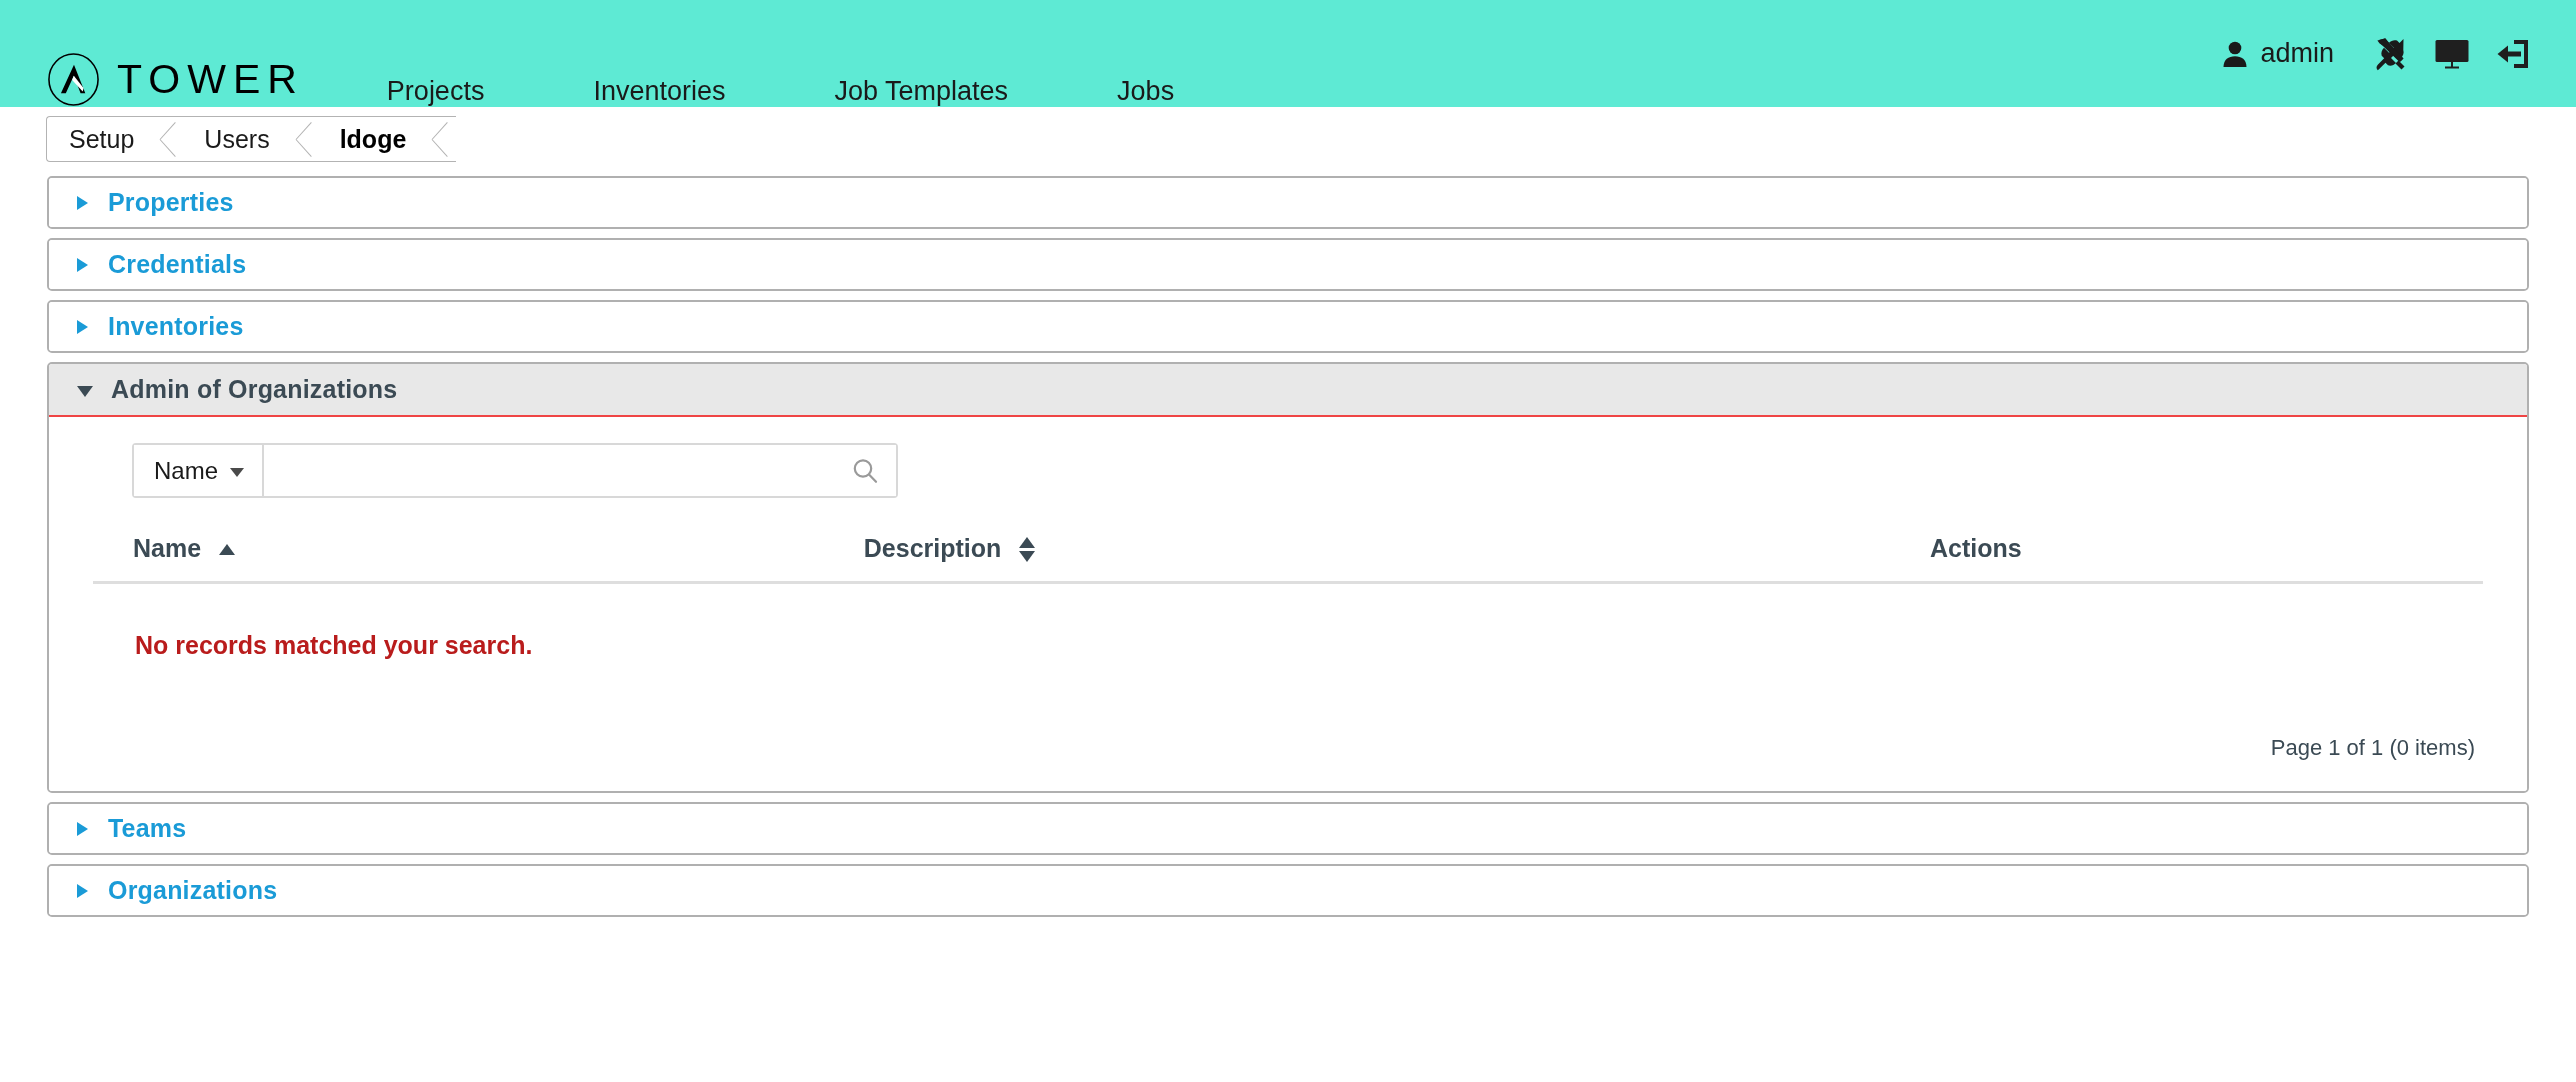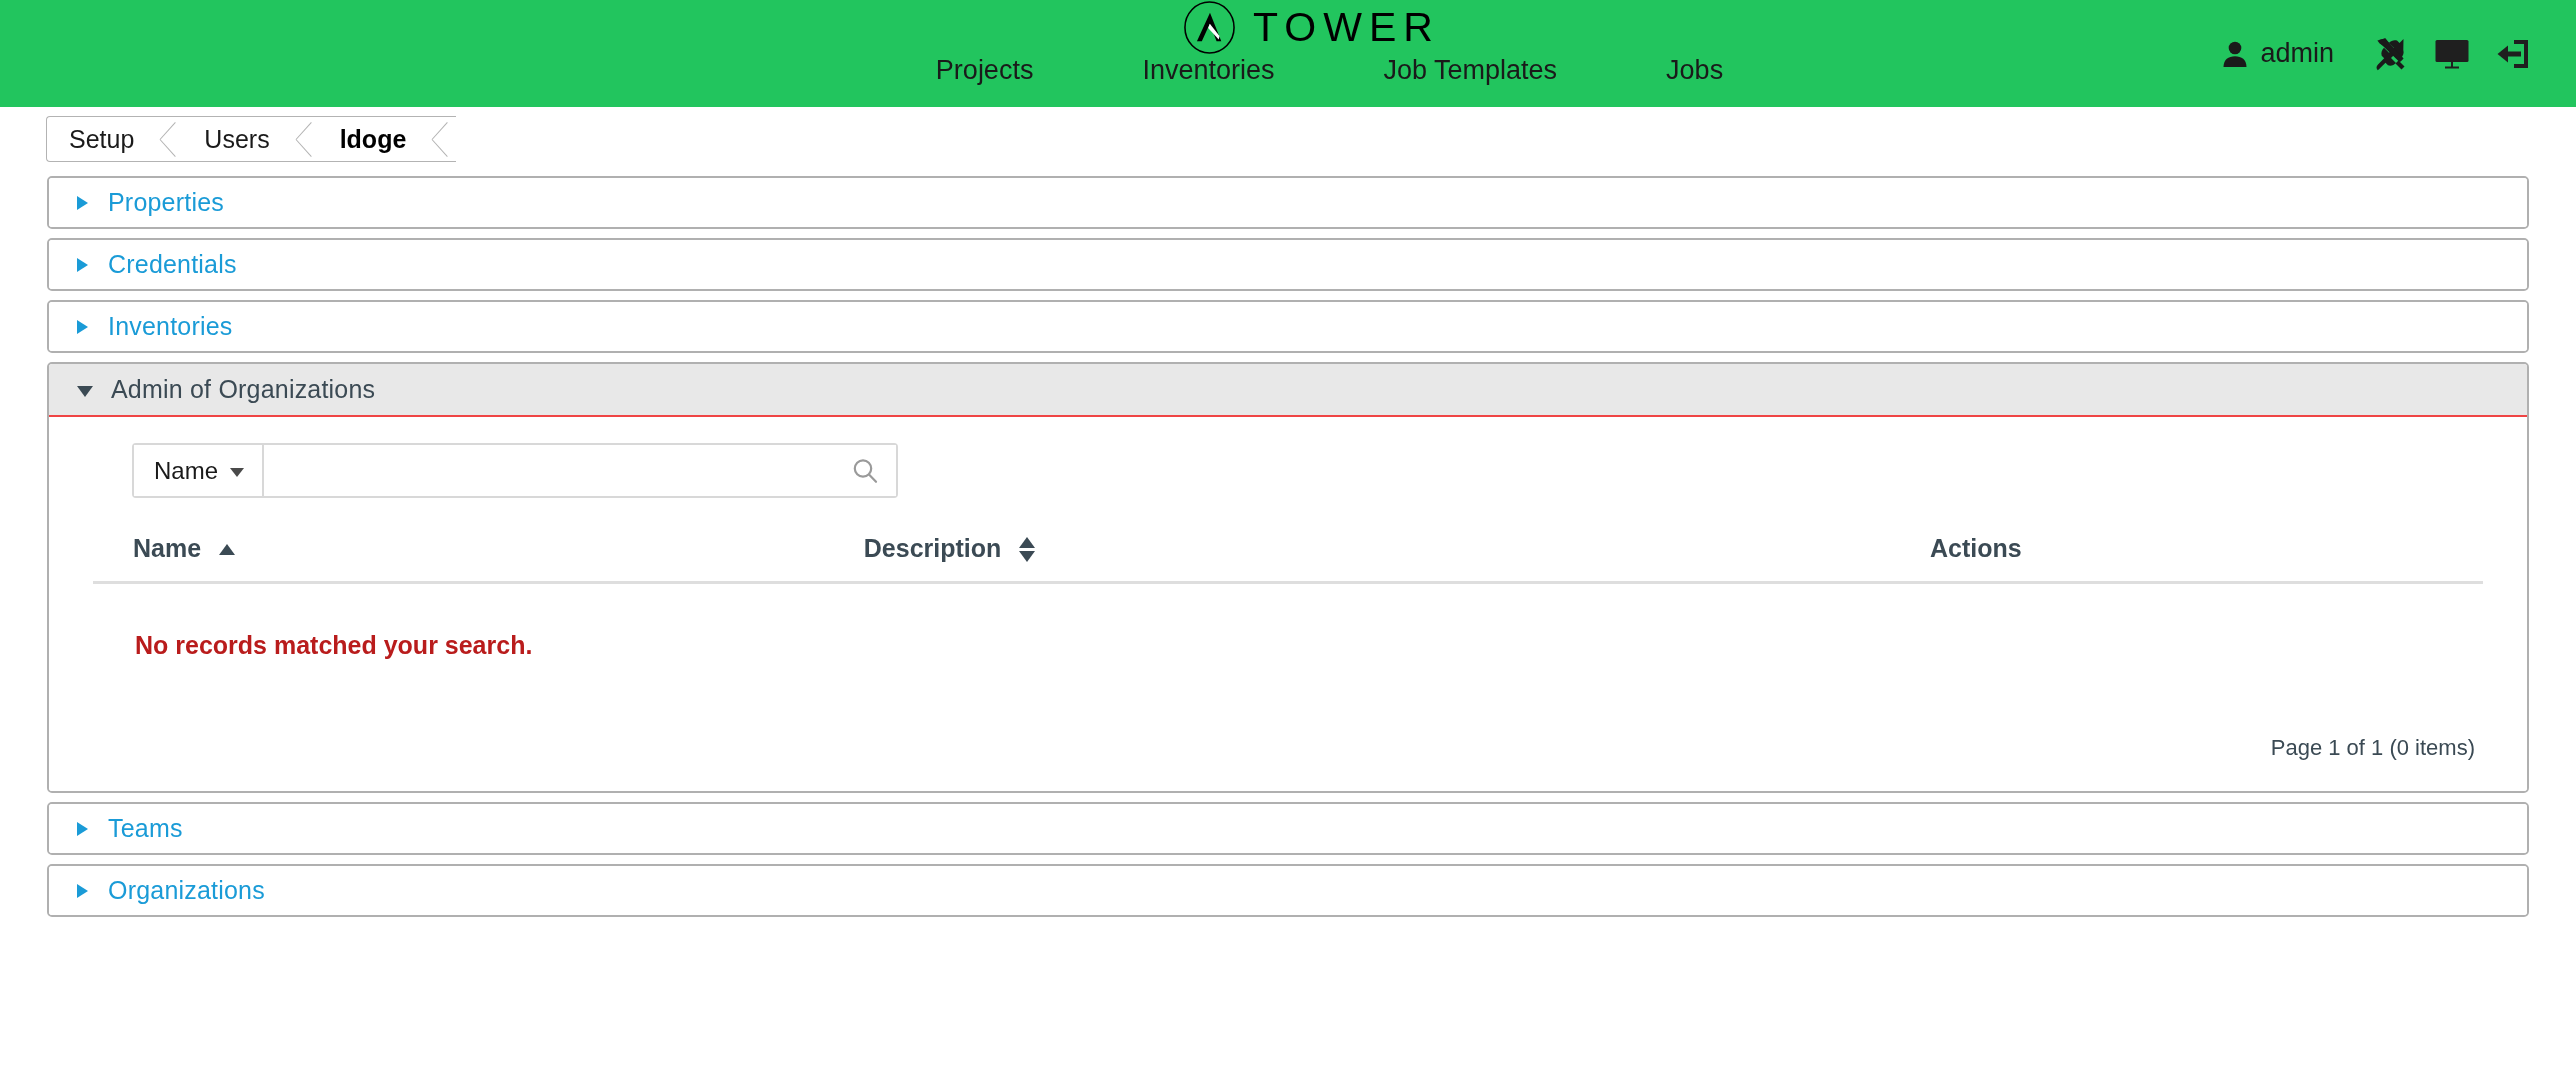--- a/index.html
+++ b/index.html
@@ -15,23 +15,22 @@
     color: #333333;
     overflow: hidden;
     -webkit-font-smoothing: antialiased;
   }
 
   
   .topbar {
     position: relative;
     height: 107px;
     display: flex;
-    align-items: center;
-    background: #22c55e;
-    flex-direction: column;
+    align-items: flex-end;
+    background: #5eead4;
   }
   .brand {
     display: flex;
     align-items: center;
     margin-left: 46px;
   }
   .brand-mark {
     width: 55px;
     height: 55px;
     flex: 0 0 55px;
@@ -188,21 +187,21 @@
   .tri.down {
     border-top: 11px solid #3b4a54;
     border-left: 8px solid transparent;
     border-right: 8px solid transparent;
     margin-right: 18px;
     position: relative;
     top: 2px;
   }
   .panel-title {
     font-size: 25px;
-    font-weight: normal;
+    font-weight: bold;
     color: #1a9bd7;
     letter-spacing: 0.2px;
   }
   .panel.open .panel-title { color: #3b4a54; }
 
   .panel-body {
     padding: 26px 0 0 0;
     background: #ffffff;
   }
 

